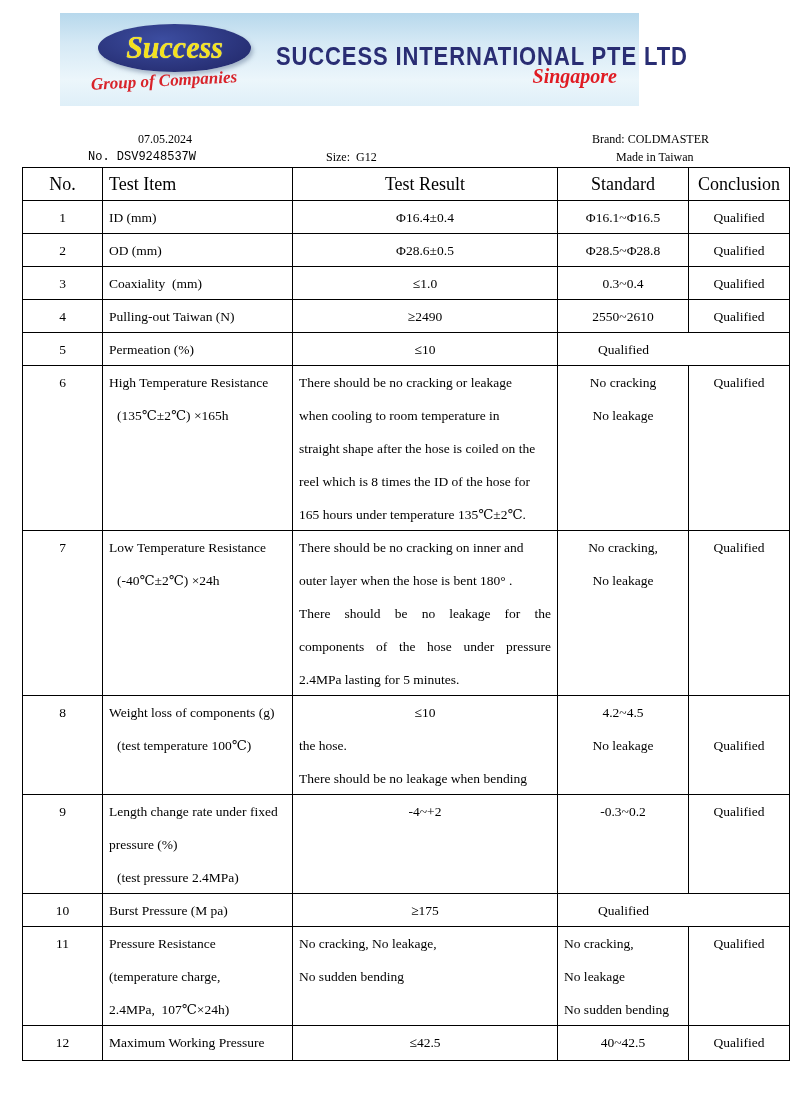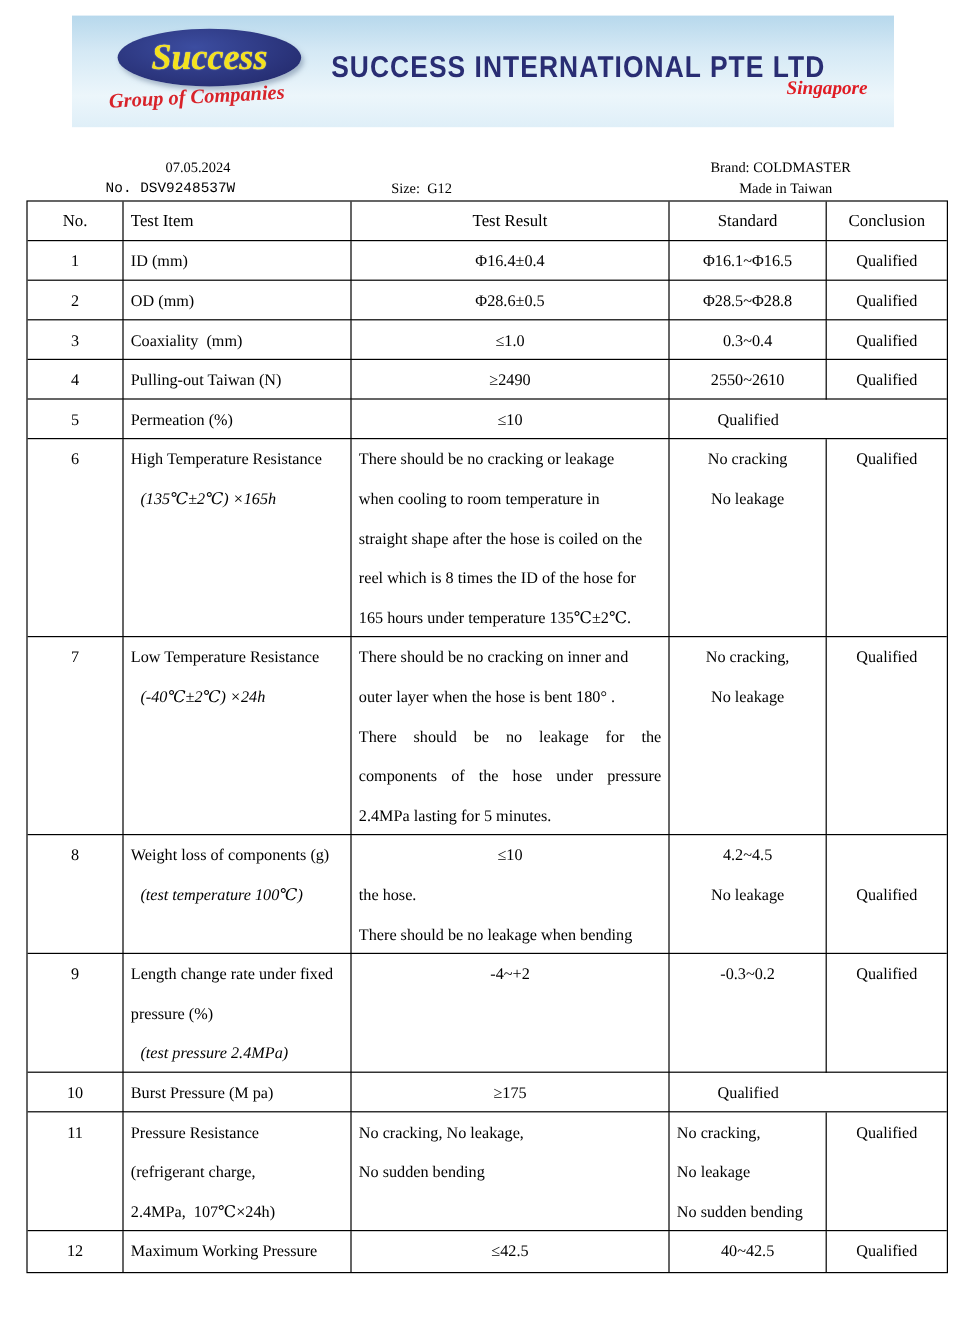--- a/index.html
+++ b/index.html
@@ -3,21 +3,21 @@
 <meta charset="utf-8">
 <style>
   html,body{margin:0;padding:0;}
   body{
     width:802px;height:1102px;background:#ffffff;position:relative;
     font-family:"Liberation Serif","DejaVu Serif","DejaVu Sans",serif;
     color:#000;
   }
   
   .banner{
-    position:absolute;left:60px;top:13px;width:685px;height:93px;
+    position:absolute;left:60px;top:13px;width:579px;height:93px;
     background:linear-gradient(180deg,#b7d8ec 0%,#d5e9f5 32%,#ecf6fb 72%,#dfeff8 100%);
   }
   .logo-oval{
     position:absolute;left:38px;top:11px;width:153px;height:48px;
     background:radial-gradient(ellipse at 42% 32%,#3c4da0 0%,#272f74 75%,#1e2560 100%);
     border-radius:50%;display:flex;align-items:center;justify-content:center;
     box-shadow:2px 3px 4px rgba(100,120,150,.5);
   }
   .logo-text{
     font-family:"Liberation Serif",serif;font-style:italic;font-weight:bold;
@@ -32,44 +32,44 @@
   }
   .company-name{
     position:absolute;left:216px;top:29px;
     font-family:"Liberation Sans",sans-serif;font-weight:bold;
     font-size:25px;line-height:28px;letter-spacing:1px;color:#292d73;
     transform:scaleX(.88);transform-origin:left center;white-space:nowrap;
   }
   .country{
     position:absolute;right:22px;top:52px;
     font-family:"Liberation Serif",serif;font-weight:bold;font-style:italic;
-    font-size:16px;color:#e01b23;text-align:right;
+    font-size:20px;color:#e01b23;text-align:right;
   }
   
   .meta span{position:absolute;font-size:12px;line-height:18px;white-space:pre;}
   .m-date{left:138px;top:130px;}
   .m-no{left:88px;top:148px;font-family:Liberation Mono, monospace;}
   .m-size{left:326px;top:148px;}
   .m-brand{left:592px;top:130px;}
   .m-made{left:616px;top:148px;}
   
   .table{
     position:absolute;left:22px;top:167px;width:768px;
     border:1px solid #000;box-sizing:border-box;font-size:13.5px;
   }
   .tr{display:grid;grid-template-columns:80px 190px 265px 131px 100px;
       border-bottom:1px solid #000;box-sizing:border-box;}
   .tr:last-child{border-bottom:none;}
   .td{border-right:1px solid #000;box-sizing:border-box;padding:0 6px;overflow:visible;}
   .td:last-child{border-right:none;}
   .ln{height:33px;line-height:33px;white-space:pre;text-align:left;}
   .ctr{text-align:center;}
-  .ind{padding-left:8px;font-style:italic;}
+  .ind{padding-left:8px;}
   .just{text-align:justify;text-align-last:justify;white-space:normal;}
-  .th .ln{font-size:14px;}
+  .th .ln{font-size:18px;}
   .pt1{padding-top:33px;}
 </style>
 </head>
 <body>
 
 <div class="banner">
   <div class="logo-oval">
     <span class="logo-text">Success</span>
   </div>
   <div class="logo-subtitle">Group of Companies</div>
@@ -296,21 +296,21 @@
         <div class="ln ctr">Qualified</div>
       </div>
   </div>
 
   <div class="tr" style="height:99px">
     <div class="td">
         <div class="ln ctr">11</div>
       </div>
     <div class="td">
       <div class="ln">Pressure Resistance</div>
-      <div class="ln">(refrigerant charge,</div>
+      <div class="ln">(temperature charge,</div>
       <div class="ln">2.4MPa,  107℃×24h)</div>
     </div>
     <div class="td">
       <div class="ln">No cracking, No leakage,</div>
       <div class="ln">No sudden bending</div>
     </div>
     <div class="td">
       <div class="ln">No cracking,</div>
       <div class="ln">No leakage</div>
       <div class="ln">No sudden bending</div>

